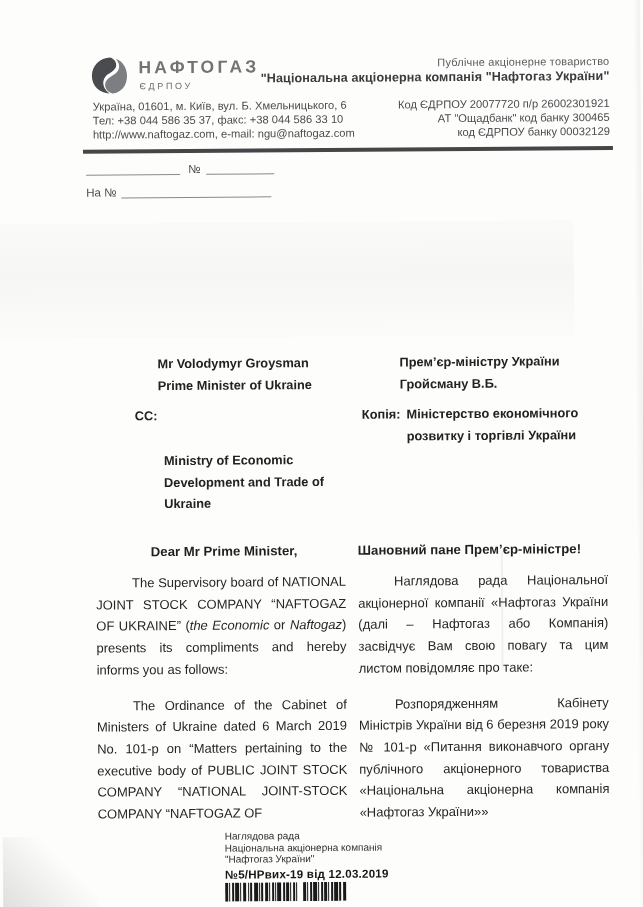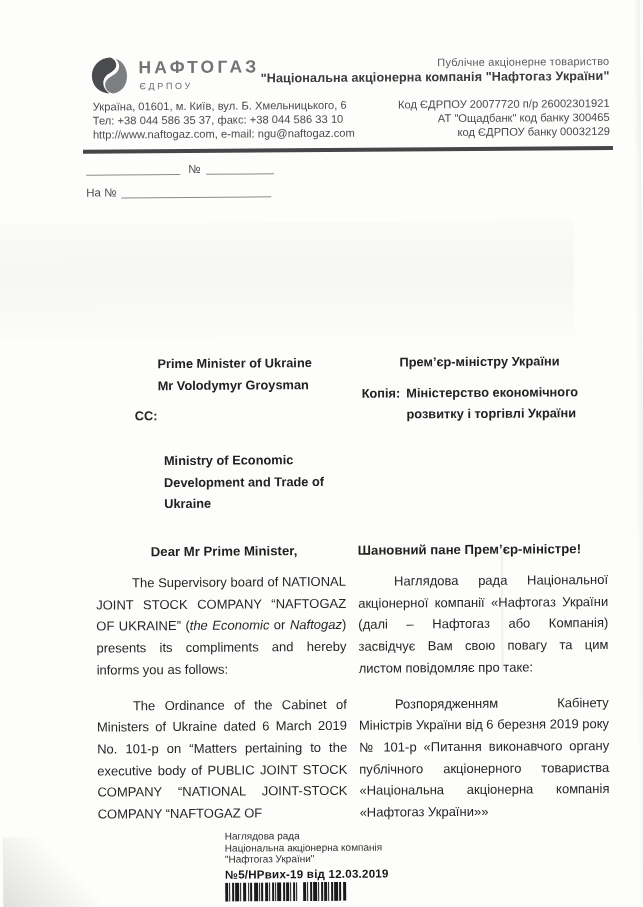--- a/index.html
+++ b/index.html
@@ -115,31 +115,32 @@
       </div>
       <div class="ref-row ref-row2">
         <span>На №</span>
         <span class="uline u3"></span>
       </div>
     </div>
 
     <section class="addressee">
       <div class="addr-en">
         <div class="names">
+          <div>Mr Volodymyr Groysman</div>
           <div>Prime Minister of Ukraine</div>
-          <div>Mr Volodymyr Groysman</div>
         </div>
         <div class="cc">
           <div class="cc-label">CC:</div>
           <div class="cc-text">Ministry of Economic Development and Trade of Ukraine</div>
         </div>
       </div>
       <div class="addr-uk">
         <div class="names">
           <div>Прем’єр-міністру України</div>
+          <div>Гройсману В.Б.</div>
         </div>
         <div class="cc">
           <div class="cc-label">Копія:</div>
           <div class="cc-text">Міністерство економічного розвитку і торгівлі України</div>
         </div>
       </div>
     </section>
 
     <section class="body-grid">
       <div class="col-en">

